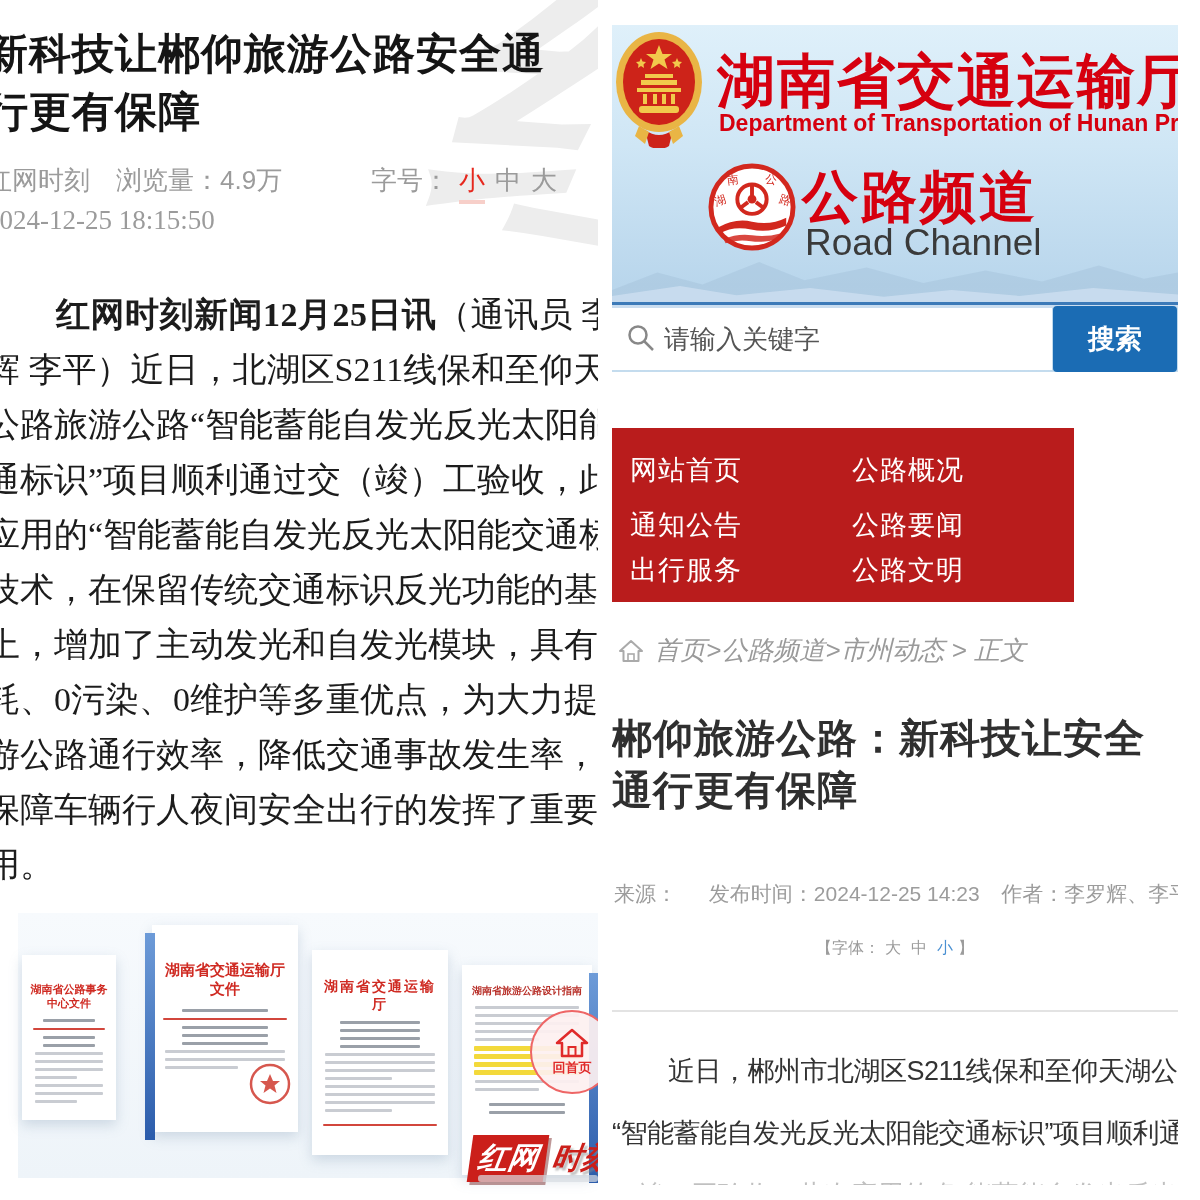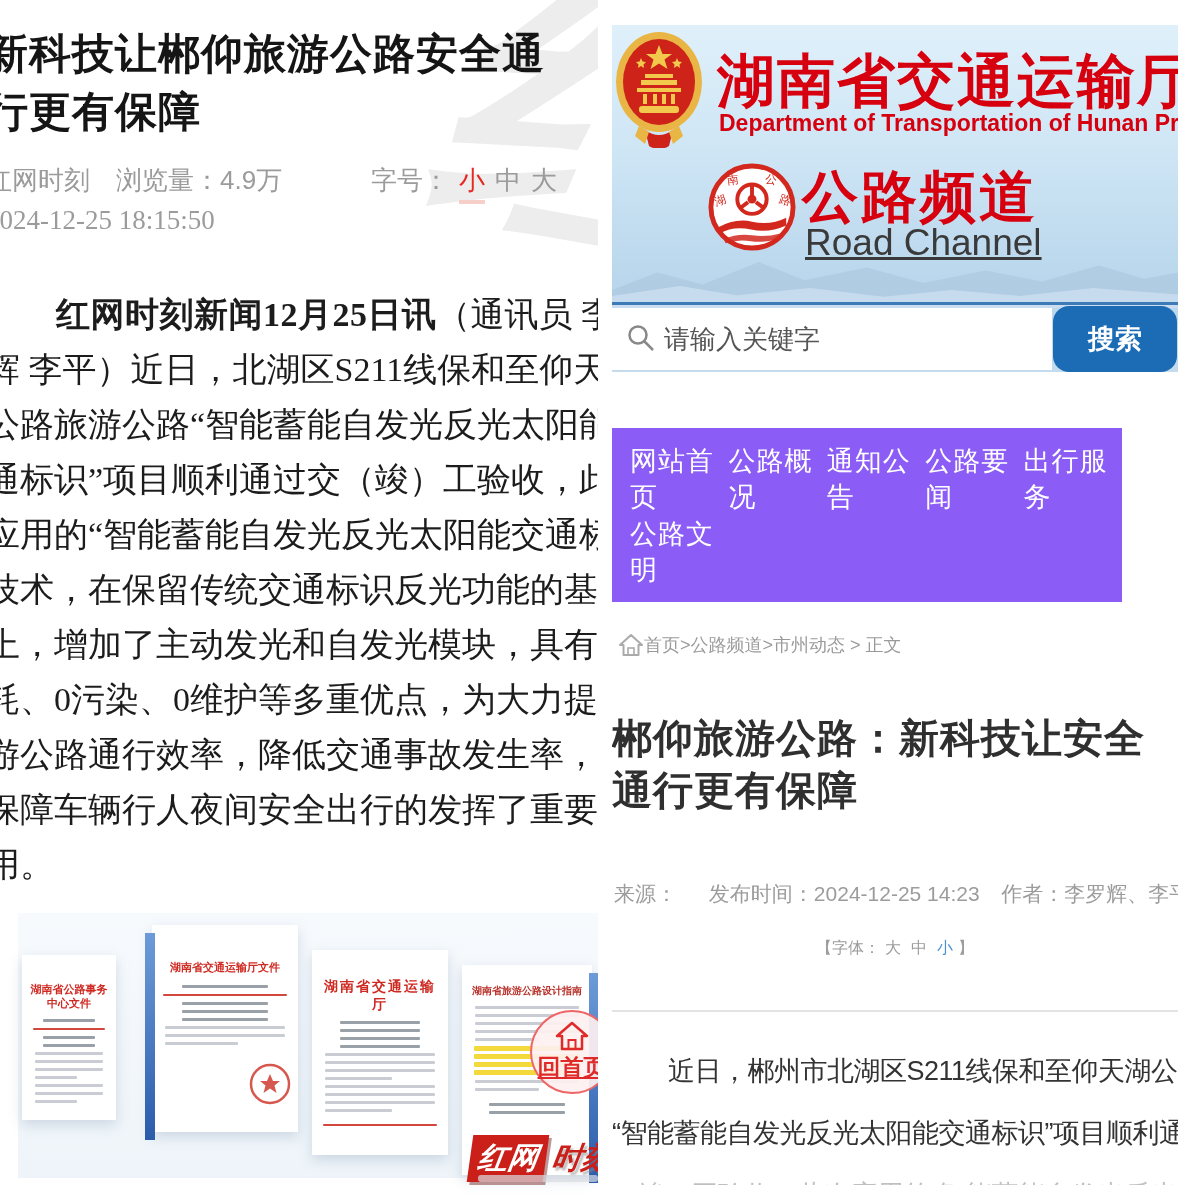--- a/index.html
+++ b/index.html
@@ -34,21 +34,21 @@
   .dl.short { margin-right:40%; }
   .dl.center { margin-left:18%; margin-right:18%; background:#9aa0a8; }
   .dl.red { background:#d2463c; height:2px; margin:6px 5px; }
   .dl.hl { background:#f3d93b; height:5px; margin:3px 6px; }
   .spineL { position:absolute; left:-7px; top:8px; bottom:-8px; width:10px; background:linear-gradient(180deg,#6d9bd8,#2b5cab); }
   .spineR { position:absolute; right:-7px; top:8px; bottom:-8px; width:10px; background:linear-gradient(180deg,#6d9bd8,#2b5cab); }
   .seal { position:absolute; right:6px; bottom:26px; opacity:.85; }
   .home-badge { position:absolute; left:512px; top:97px; width:84px; height:84px; border-radius:50%;
                 background:rgba(253,240,240,.92); border:2px solid #e66; color:#e02a2a;
                 display:flex; flex-direction:column; align-items:center; justify-content:center; cursor:pointer; }
-  .home-badge .hb-text { font-size:23px; font-weight:bold; margin-top:1px;text-decoration:underline; }
+  .home-badge .hb-text { font-size:13px; font-weight:bold; margin-top:1px; }
   .rednet-logo { position:absolute; left:452px; top:222px; white-space:nowrap; font-style:italic; font-weight:bold; }
   .rl-1 { display:inline-block; background:#cb1f1a; color:#fff; font-size:30px; padding:3px 8px;
           transform:skewX(-8deg); box-shadow:3px 3px 0 rgba(110,25,25,.45); }
   .rl-2 { display:inline-block; color:#cb1f1a; font-size:30px; margin-left:6px; transform:skewX(-8deg);
           text-shadow:3px 3px 2px rgba(140,140,140,.55); }
   .rl-sub { position:absolute; left:460px; top:262px; width:120px; height:7px; background:#d8dde2; opacity:.7; border-radius:3px; }
 
   
   .right-pane { position:absolute; left:612px; top:0; width:566px; height:1200px; overflow:hidden; background:#fff; }
   .rp-header { position:absolute; top:25px; left:0; width:566px; height:347px;
@@ -56,33 +56,33 @@
   .mountains { position:absolute; left:0; bottom:68px; width:100%; height:70px; background:#a8c4dd; opacity:.55;
                clip-path:polygon(0 80%,8% 55%,16% 72%,26% 40%,34% 66%,45% 48%,55% 70%,66% 52%,76% 68%,86% 45%,94% 64%,100% 55%,100% 100%,0 100%); }
   .mountains2 { position:absolute; left:0; bottom:64px; width:100%; height:40px; background:#cddff0; opacity:.8;
                clip-path:polygon(0 70%,12% 45%,22% 68%,35% 50%,48% 72%,60% 55%,72% 70%,85% 50%,100% 66%,100% 100%,0 100%); }
   .rp-emblem { position:absolute; left:3px; top:3px; }
   .rp-title-red { position:absolute; left:105px; top:18px; color:#d6000f; font-size:58px; font-weight:bold;
                   letter-spacing:2px; white-space:nowrap; }
   .rp-sub-red { position:absolute; left:107px; top:85px; color:#d6000f; font-size:23px; font-weight:bold; white-space:nowrap; }
   .rp-chan-logo { position:absolute; left:96px; top:138px; }
   .rp-chan-cn { position:absolute; left:190px; top:135px; color:#d6000f; font-size:56px; font-weight:bold; letter-spacing:3px; white-space:nowrap; }
-  .rp-chan-en { position:absolute; left:193px; top:197px; color:#3a3a3a; font-size:37px; white-space:nowrap;text-decoration:underline; }
+  .rp-chan-en { position:absolute; left:193px; top:197px; color:#3a3a3a; font-size:37px; white-space:nowrap; }
   .rp-searchrow { position:absolute; left:0; top:277px; width:566px; height:70px; border-top:3px solid #3c7ab8; }
   .rp-search-input { position:absolute; left:0; top:3px; width:440px; height:62px; border:none; outline:none;
                      background:#fff; font-size:26px; color:#444; padding:0 10px 0 52px; }
   .rp-search-input::placeholder { color:#555; }
   .search-icon { position:absolute; left:14px; top:18px; pointer-events:none; }
   .rp-search-btn { position:absolute; left:441px; top:1px; width:124px; height:66px; background:#1b6cb4; color:#fff;
-                   font-size:27px; font-weight:bold; border:none; border-radius:16px; cursor:pointer; }
-  .rp-nav { position:absolute; left:0; top:428px; width:510px; height:174px; background:#8b5cf6;
-            display:grid; grid-template-columns:1fr 1fr 1fr 1fr 1fr; grid-template-rows:1fr 1fr; padding:14px 0 14px 18px; }
+                   font-size:27px; font-weight:bold; border:none; border-radius:4px; cursor:pointer; }
+  .rp-nav { position:absolute; left:0; top:428px; width:462px; height:174px; background:#b91c1c;
+            display:grid; grid-template-columns:1fr 1fr; grid-template-rows:1fr 1fr; padding:14px 0 14px 18px; }
   .nav-item { color:#fff; font-size:27px; display:flex; align-items:center; cursor:pointer; letter-spacing:1px; }
-  .rp-breadcrumb { position:absolute; left:6px; top:633px; display:flex; align-items:center; 
-                   color:#9a9a9a; font-size:18px; cursor:pointer; }
+  .rp-breadcrumb { position:absolute; left:6px; top:633px; display:flex; align-items:center; gap:10px;
+                   color:#9a9a9a; font-size:26px; cursor:pointer;font-style:italic; }
   .rp-art-title { position:absolute; left:0; top:712px; width:566px; text-align:left; font-size:40px;
                   line-height:52px; font-weight:bold; color:#2f2f2f; letter-spacing:1px; }
   .rp-art-meta { position:absolute; left:2px; top:880px; width:564px; font-size:21px; color:#9c9c9c; white-space:nowrap; }
   .rp-art-meta .gap { display:inline-block; width:26px; }
   .rp-fontwidget { position:absolute; left:0; top:938px; width:566px; text-align:center; font-size:16px; color:#9c9c9c; }
   .rp-fontwidget .fsz { margin:0 5px; cursor:pointer; }
   .rp-fontwidget .fsz.blue { color:#4a90d2; }
   .rp-divider { position:absolute; left:0; top:1010px; width:566px; height:2px; background:#e3e3e3; }
   .rp-body { position:absolute; left:0; top:1040px; width:566px; height:145px; overflow:hidden; color:#333; }
   .rline { height:62px; line-height:62px; font-size:27px; white-space:nowrap; letter-spacing:-0.5px; }
@@ -140,21 +140,21 @@
             <div class="dl"></div>
             <div class="dl"></div>
             <div class="dl short"></div>
           <div class="dl"></div>
             <div class="dl"></div>
             <div class="dl short"></div>
         </div>
 
         <div class="doc" style="left:134px; top:12px; width:146px; height:207px;">
           <div class="spineL"></div>
-          <div class="doc-title" style="font-size:11px; margin-top:30px;">湖南省交通运输厅文件</div>
+          <div class="doc-title" style="font-size:15px; margin-top:30px;">湖南省交通运输厅文件</div>
           <div class="dl center" style="margin-top:10px;"></div>
           <div class="dl red"></div>
           <div class="dl center"></div>
             <div class="dl center"></div>
             <div class="dl center"></div>
           <div class="dl"></div>
             <div class="dl"></div>
             <div class="dl short"></div>
           <svg class="seal" width="44" height="44" viewBox="0 0 44 44">
             <circle cx="22" cy="22" r="19" fill="none" stroke="#d03a30" stroke-width="2.5"></circle>

